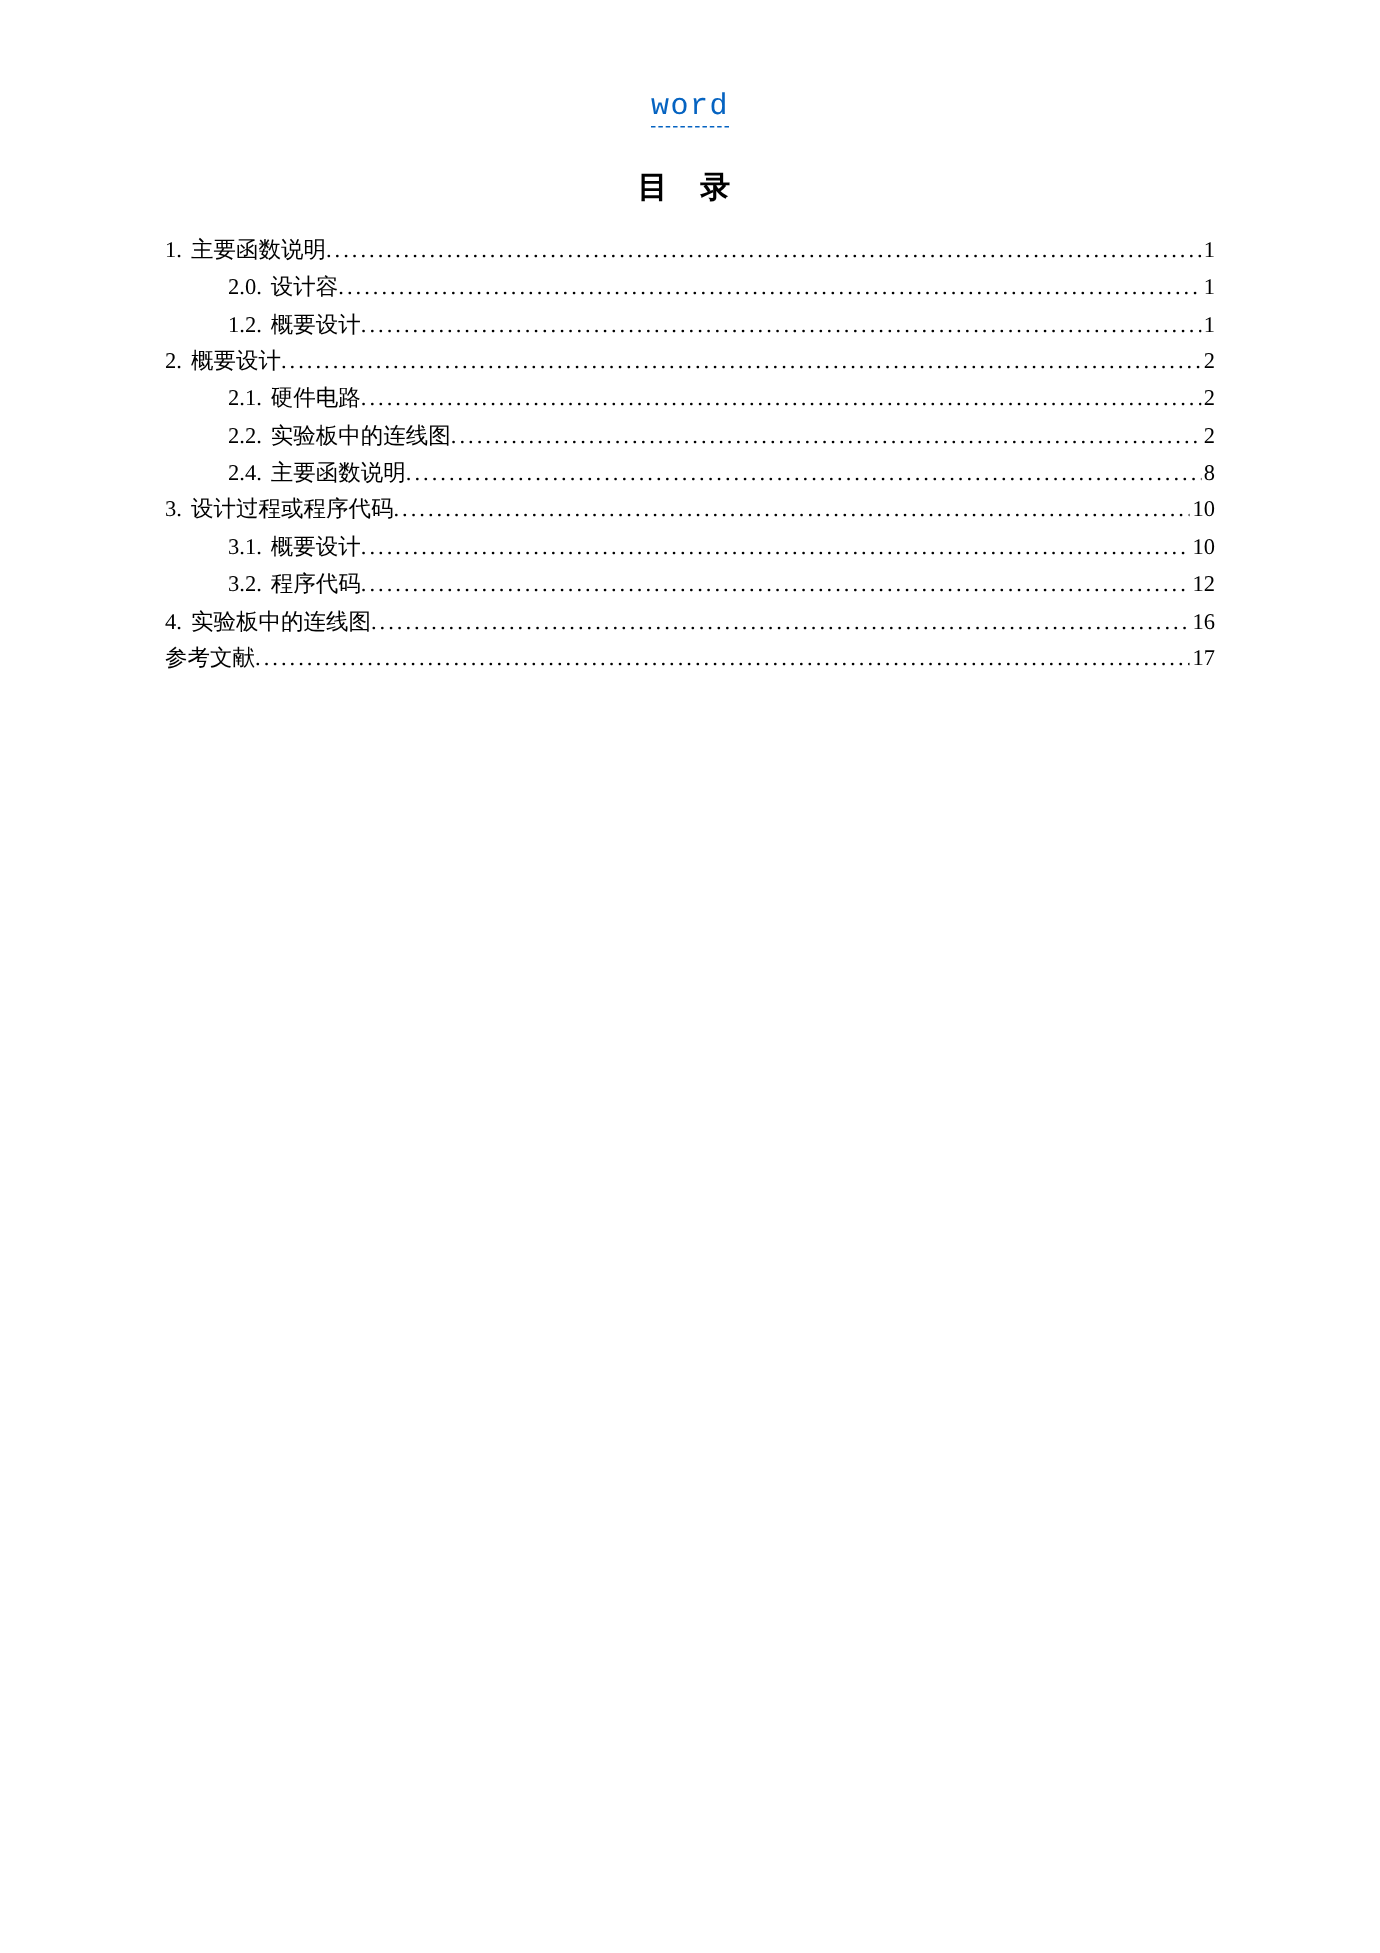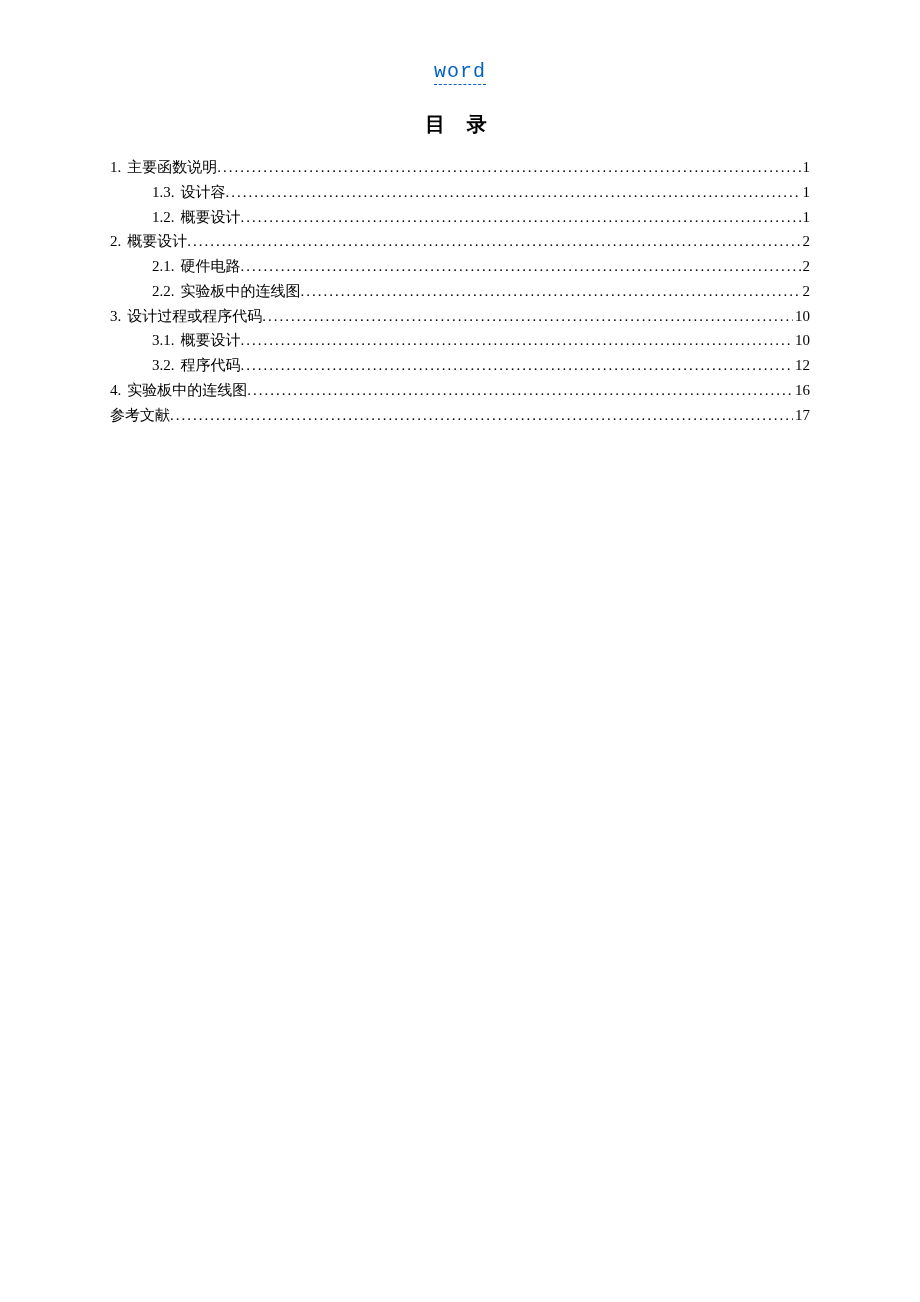--- a/index.html
+++ b/index.html
@@ -82,21 +82,21 @@
   <div class="title">目 录</div>
 
   <div class="toc" id="toc">
       <div class="toc-entry level-0">
         <span class="toc-num">1.</span>
         <span class="toc-text">主要函数说明</span>
         <span class="toc-dots"></span>
         <span class="toc-page">1</span>
       </div>
       <div class="toc-entry level-1">
-        <span class="toc-num">1.3.</span>
+        <span class="toc-num">2.0.</span>
         <span class="toc-text">设计容</span>
         <span class="toc-dots"></span>
         <span class="toc-page">1</span>
       </div>
       <div class="toc-entry level-1">
         <span class="toc-num">1.2.</span>
         <span class="toc-text">概要设计</span>
         <span class="toc-dots"></span>
         <span class="toc-page">1</span>
       </div>
@@ -110,20 +110,26 @@
         <span class="toc-num">2.1.</span>
         <span class="toc-text">硬件电路</span>
         <span class="toc-dots"></span>
         <span class="toc-page">2</span>
       </div>
       <div class="toc-entry level-1">
         <span class="toc-num">2.2.</span>
         <span class="toc-text">实验板中的连线图</span>
         <span class="toc-dots"></span>
         <span class="toc-page">2</span>
+      </div>
+      <div class="toc-entry level-1">
+        <span class="toc-num">2.4.</span>
+        <span class="toc-text">主要函数说明</span>
+        <span class="toc-dots"></span>
+        <span class="toc-page">8</span>
       </div>
       <div class="toc-entry level-0">
         <span class="toc-num">3.</span>
         <span class="toc-text">设计过程或程序代码</span>
         <span class="toc-dots"></span>
         <span class="toc-page">10</span>
       </div>
       <div class="toc-entry level-1">
         <span class="toc-num">3.1.</span>
         <span class="toc-text">概要设计</span>

